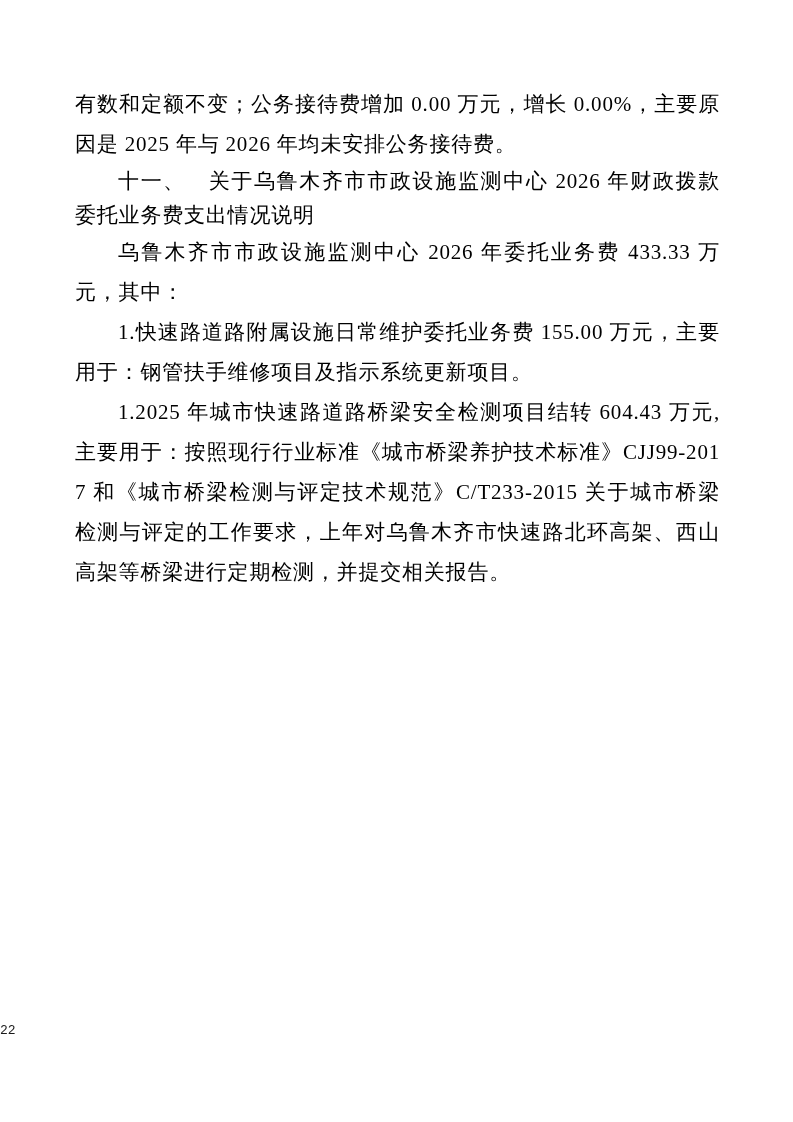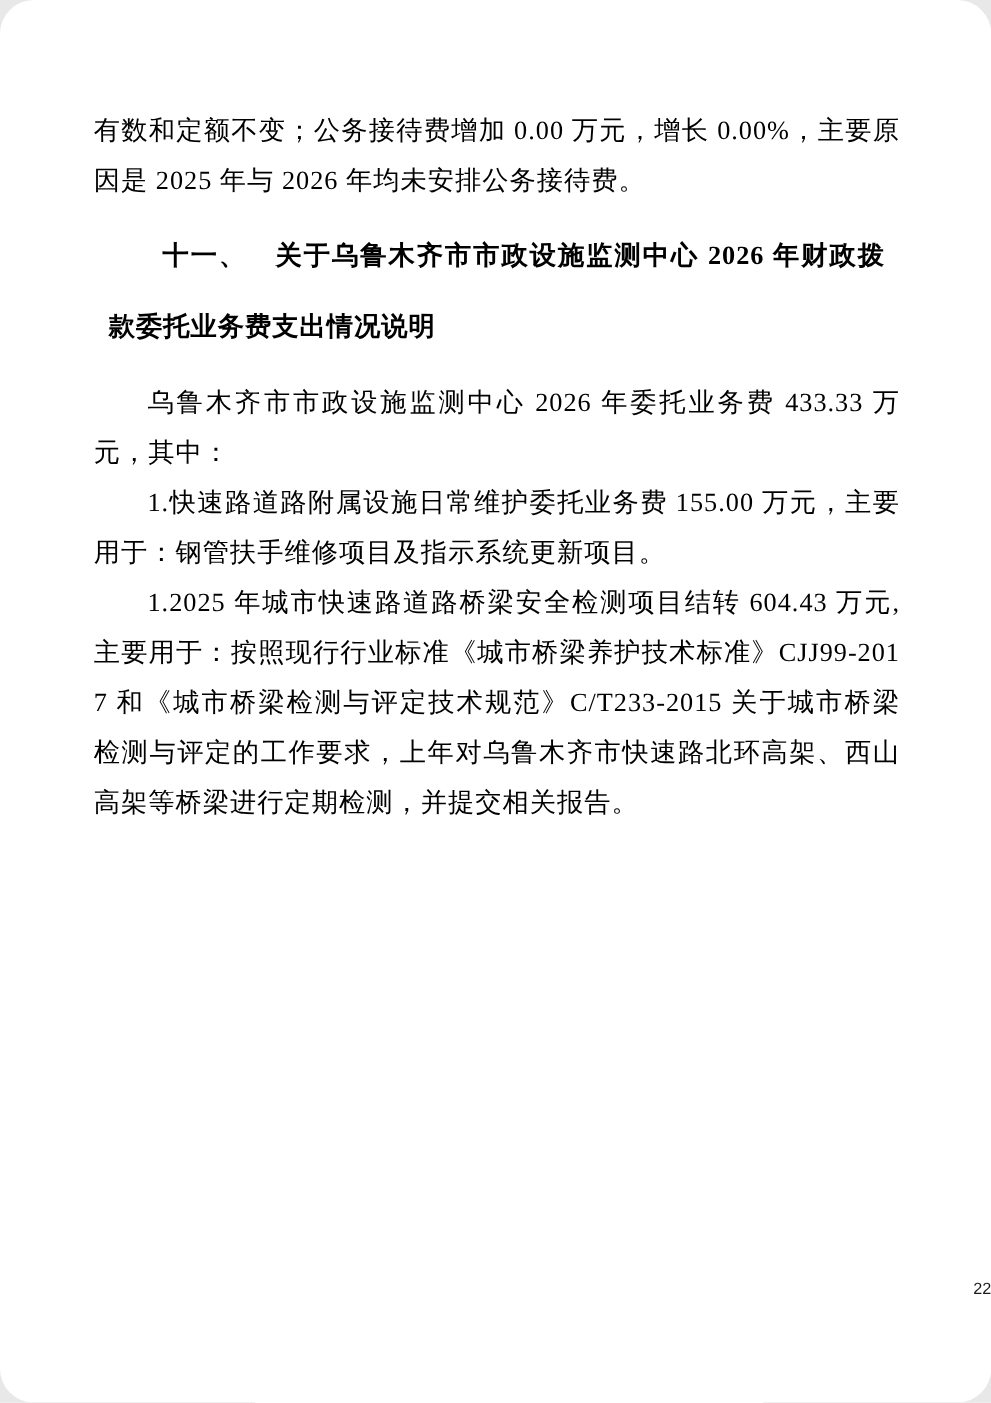--- a/index.html
+++ b/index.html
@@ -4,53 +4,52 @@
 <style>
   html,body { margin:0; padding:0; background:#e8e8e8; }
   .page {
     position:relative;
     width:793px; height:1122px;
     margin:0 auto;
     background:#ffffff;
     overflow:hidden;
     font-family:"Liberation Serif","DejaVu Serif",serif;
     color:#000000;
-    border-radius:27px;
   }
   .content {
     position:absolute;
     left:75px; top:84px;
     width:645px;
   }
   .para {
     margin:0;
     font-size:21px;
     line-height:40px;
     letter-spacing:0.8px;
     text-align:justify;
     text-indent:43px;
     word-break:break-all;
   }
   .para.no-indent { text-indent:0; }
   .heading {
-    margin:12px;
+    margin:0;
     font-size:21px;
-    line-height:57px;
+    line-height:34px;
     letter-spacing:0.8px;
-    font-weight:bold;
+    font-weight:normal;
     text-align:justify;
     text-indent:43px;
     word-break:break-all;
   }
   .page-number {
     position:absolute;
     left:0; right:0;
     top:1023px;
-    text-align:right;
-    font-family:Liberation Sans, sans-serif;
+    text-align:left;
+    font-family:Liberation Mono, monospace;
     font-size:13px;
     color:#1a1a1a;
   }
 </style>
 </head>
 <body>
 
 <div class="page">
   <div class="content">
     <p class="para no-indent">有数和定额不变；公务接待费增加 0.00 万元，增长 0.00%，主要原因是 2025 年与 2026 年均未安排公务接待费。</p>

